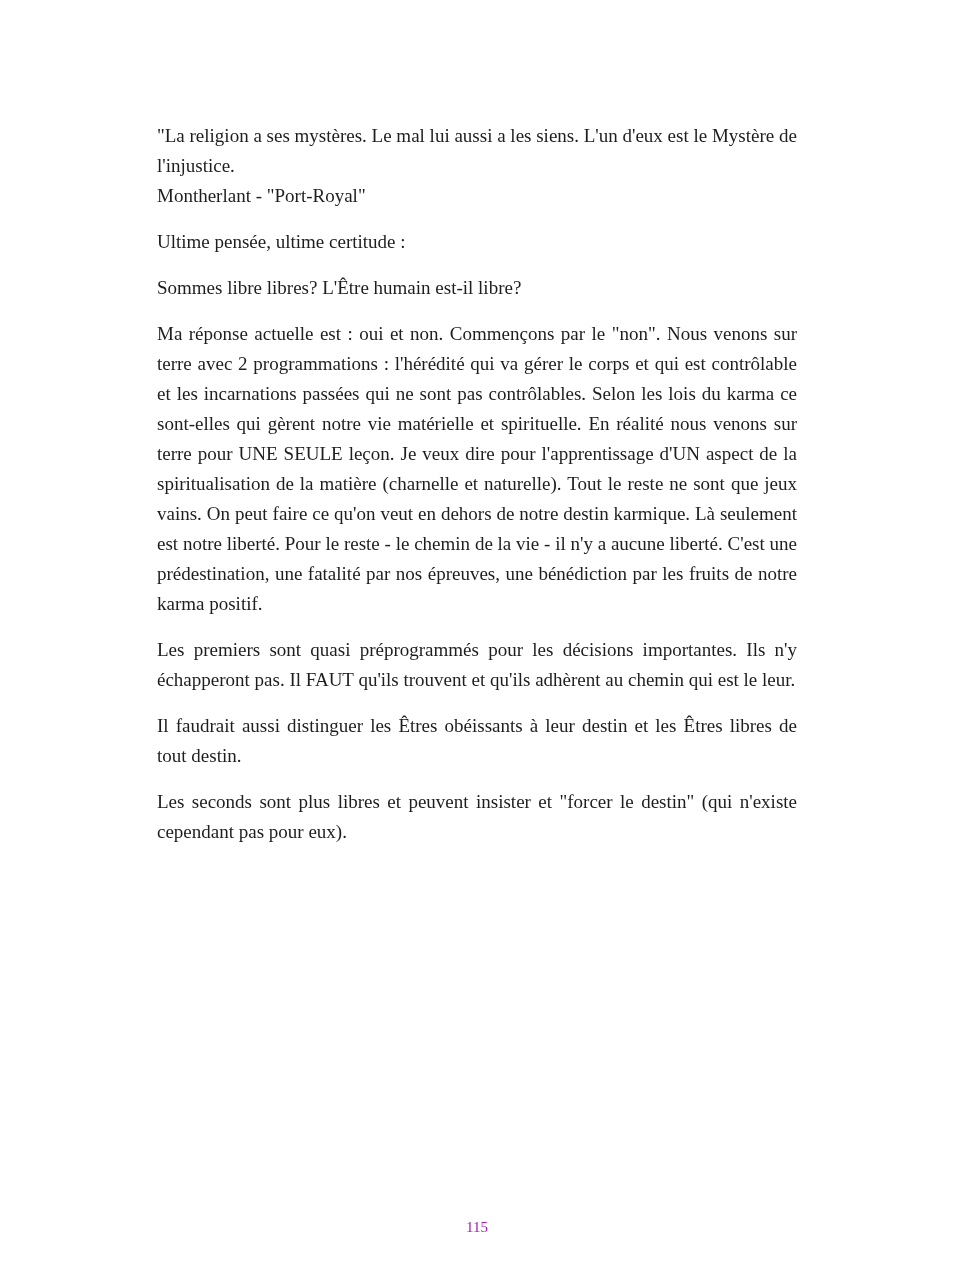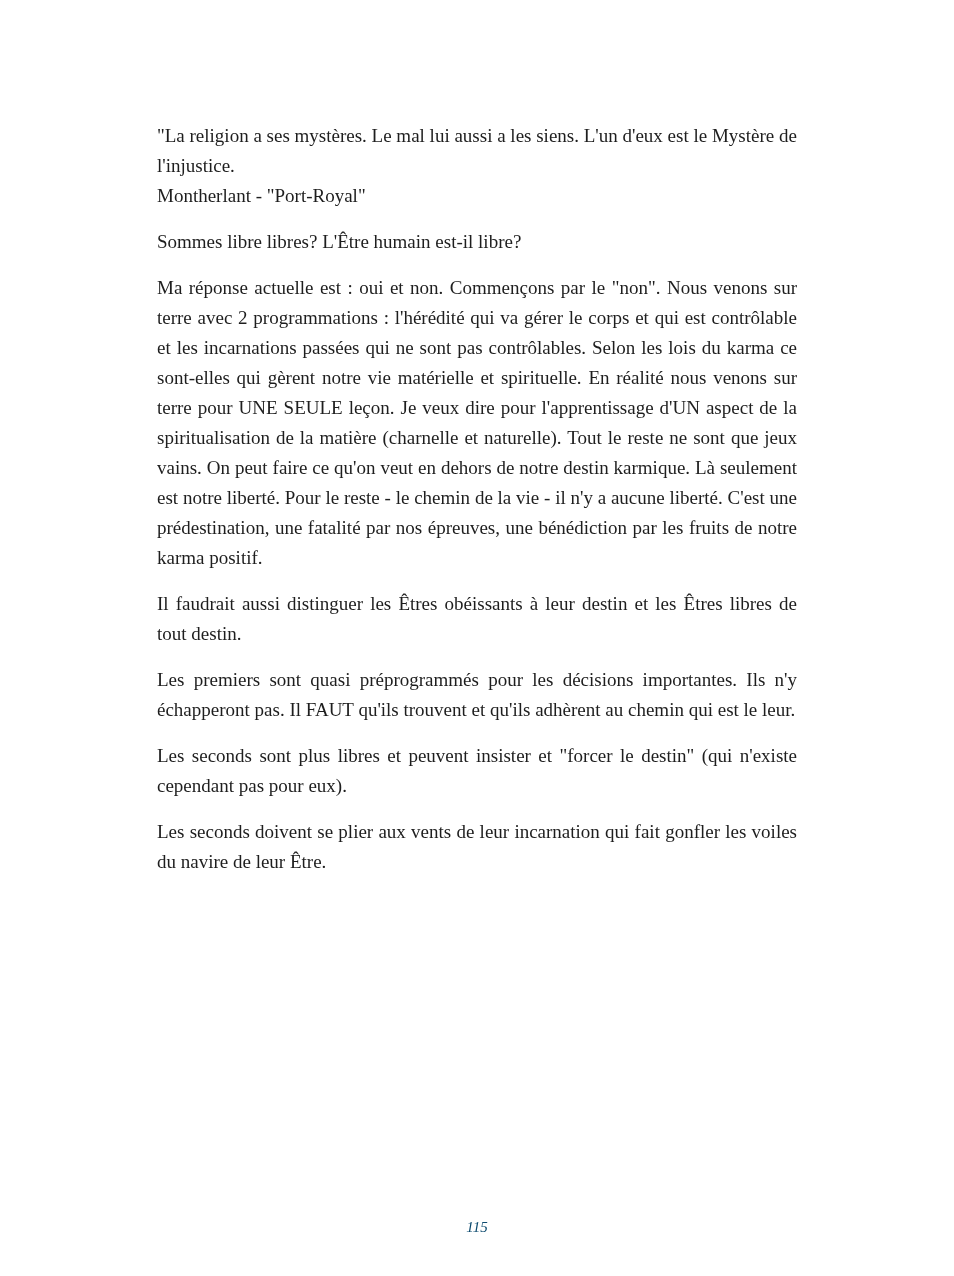--- a/index.html
+++ b/index.html
@@ -36,43 +36,42 @@
     text-align: left;
   }
   .page-number {
     position: absolute;
     left: 0;
     right: 0;
     top: 1217px;
     text-align: center;
     font-size: 15px;
     line-height: 20px;
-    color: #0c4a6e;
-    font-style: italic;
+    color: #a21caf;
   }
 </style>
 </head>
 <body>
 
 <div class="page">
 
   <p class="no-gap">"La religion a ses mystères. Le mal lui aussi a les siens. L'un d'eux est le Mystère de l'injustice.</p>
 
   <p class="attribution">Montherlant - "Port-Royal"</p>
 
+  <p class="short">Ultime pensée, ultime certitude :</p>
 
   <p class="short">Sommes libre libres? L'Être humain est-il libre?</p>
 
   <p>Ma réponse actuelle est : oui et non. Commençons par le "non". Nous venons sur terre avec 2 programmations : l'hérédité qui va gérer le corps et qui est contrôlable et les incarnations passées qui ne sont pas contrôlables. Selon les lois du karma ce sont-elles qui gèrent notre vie matérielle et spirituelle. En réalité nous venons sur terre pour UNE SEULE leçon. Je veux dire pour l'apprentissage d'UN aspect de la spiritualisation de la matière (charnelle et naturelle). Tout le reste ne sont que jeux vains. On peut faire ce qu'on veut en dehors de notre destin karmique. Là seulement est notre liberté. Pour le reste - le chemin de la vie - il n'y a aucune liberté. C'est une prédestination, une fatalité par nos épreuves, une bénédiction par les fruits de notre karma positif.</p>
 
 
+  <p>Les premiers sont quasi préprogrammés pour les décisions importantes. Ils n'y échapperont pas. Il FAUT qu'ils trouvent et qu'ils adhèrent au chemin qui est le leur.</p>
+
   <p>Il faudrait aussi distinguer les Êtres obéissants à leur destin et les Êtres libres de tout destin.</p>
-
-  <p>Les premiers sont quasi préprogrammés pour les décisions importantes. Ils n'y échapperont pas. Il FAUT qu'ils trouvent et qu'ils adhèrent au chemin qui est le leur.</p>
 
   <p>Les seconds sont plus libres et peuvent insister et "forcer le destin" (qui n'existe cependant pas pour eux).</p>
 
-  <p>Les seconds doivent se plier aux vents de leur incarnation qui fait gonfler les voiles du navire de leur Être.</p>
 
 
   <div class="page-number">115</div>
 
 </div>
 
 </body></html>

